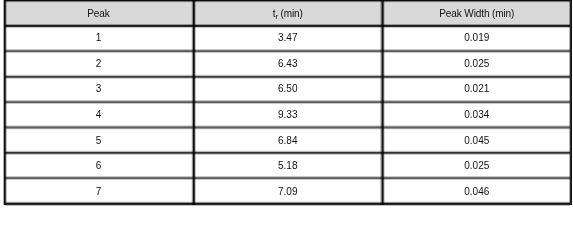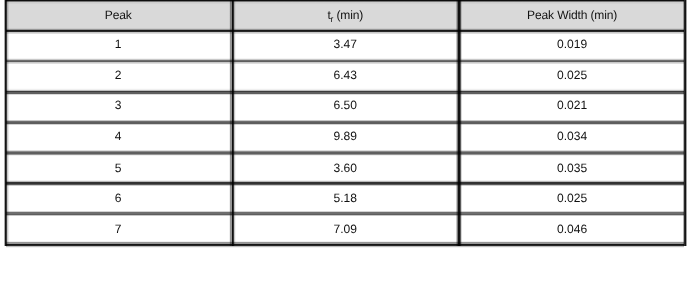--- a/index.html
+++ b/index.html
@@ -228,27 +228,27 @@
           <td>6.43</td>
           <td>0.025</td>
         </tr>
         <tr>
           <td>3</td>
           <td>6.50</td>
           <td>0.021</td>
         </tr>
         <tr>
           <td>4</td>
-          <td>9.89</td>
+          <td>9.33</td>
           <td>0.034</td>
         </tr>
         <tr>
           <td>5</td>
-          <td>3.60</td>
-          <td>0.035</td>
+          <td>6.84</td>
+          <td>0.045</td>
         </tr>
         <tr>
           <td>6</td>
           <td>5.18</td>
           <td>0.025</td>
         </tr>
         <tr>
           <td>7</td>
           <td>7.09</td>
           <td>0.046</td>

